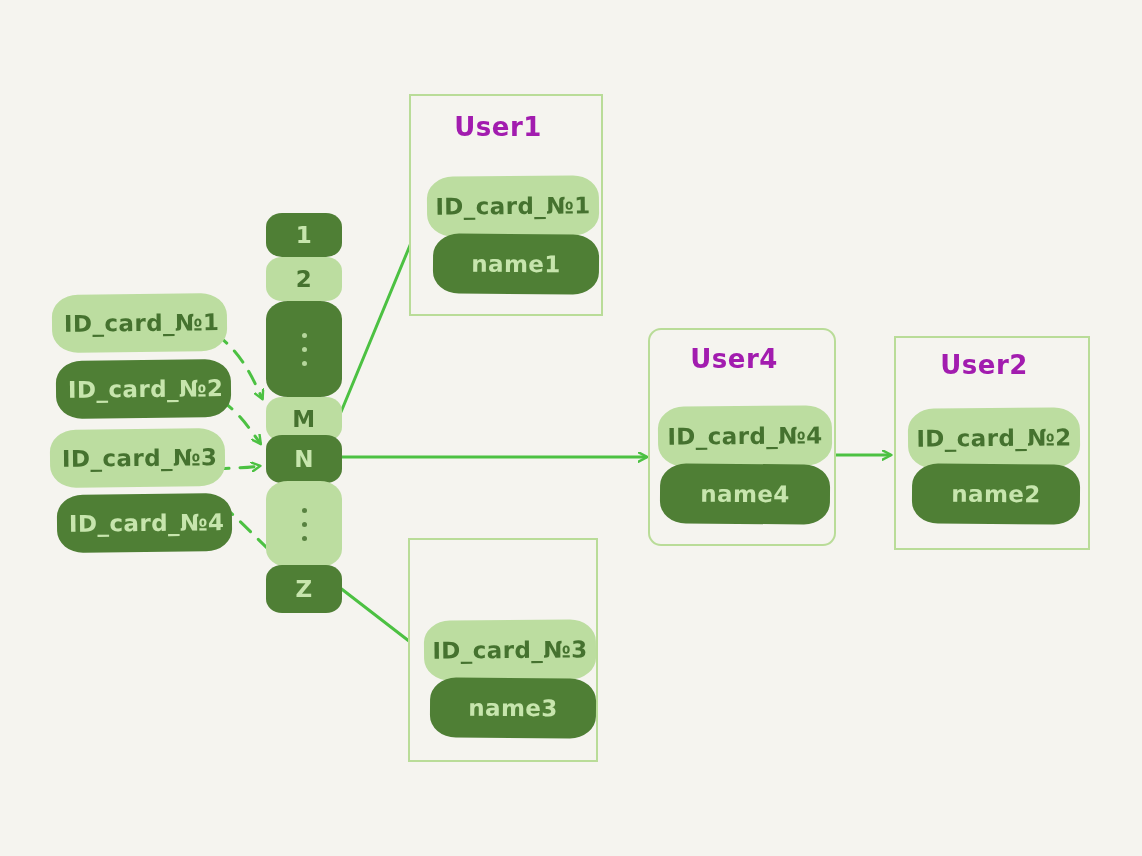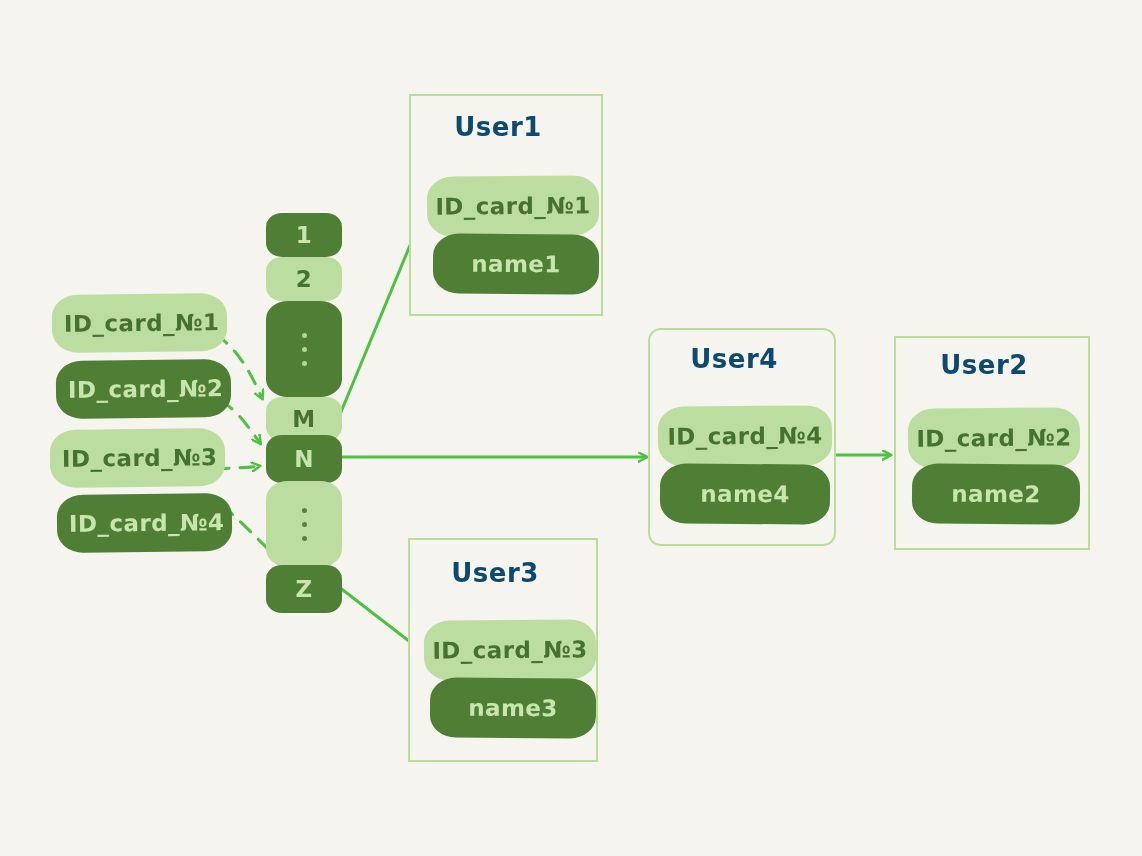--- a/index.html
+++ b/index.html
@@ -96,21 +96,21 @@
     background: #f5f4ef;
   }
   .usercard .title {
     position: absolute;
     left: 0;
     right: 16px;
     text-align: center;
     font-family: "DejaVu Sans", sans-serif;
     font-weight: 700;
     font-size: 26px;
-    color: #0c4a6e;
+    color: #a21caf;
     letter-spacing: .5px;
   }
   .usercard .row {
     position: absolute;
     height: 60px;
     justify-content: center;
     font-size: 23px;
     border-radius: 26px / 22px;
   }
   .usercard .row.id {
@@ -195,18 +195,17 @@
     <div class="pill dark row name" style="left:10px; top:134px; width:170px;">name4</div>
   </div>
 
   <div class="usercard" style="left:894px; top:336px; width:196px; height:214px;padding-left:48px;">
     <div class="title" style="top:12px;">User2</div>
     <div class="pill light row id" style="left:12px; top:70px; width:172px;">ID_card_№2</div>
     <div class="pill dark row name" style="left:16px; top:126px; width:168px;">name2</div>
   </div>
 
   <div class="usercard" style="left:408px; top:538px; width:190px; height:224px;">
-    <div class="title" style="top:18px;">User3</div>
     <div class="pill light row id" style="left:14px; top:80px; width:172px;">ID_card_№3</div>
     <div class="pill dark row name" style="left:20px; top:138px; width:166px;">name3</div>
   </div>
 
 </div>
 
 </body></html>

